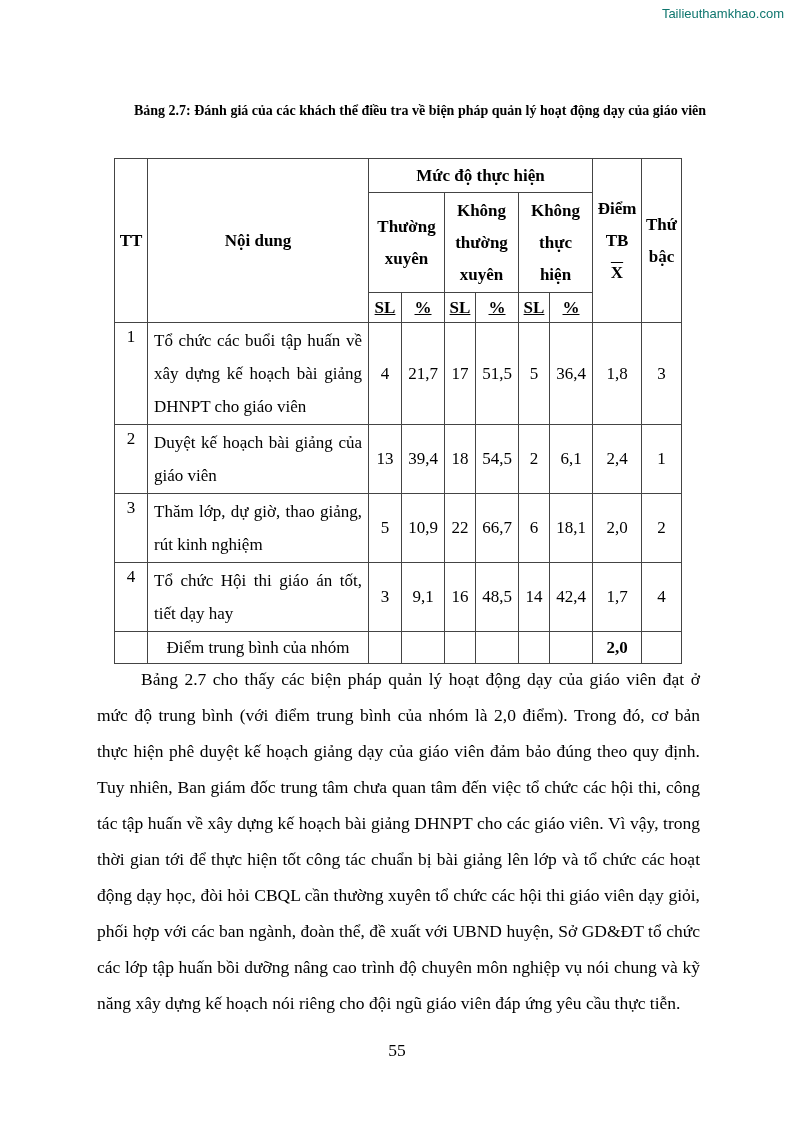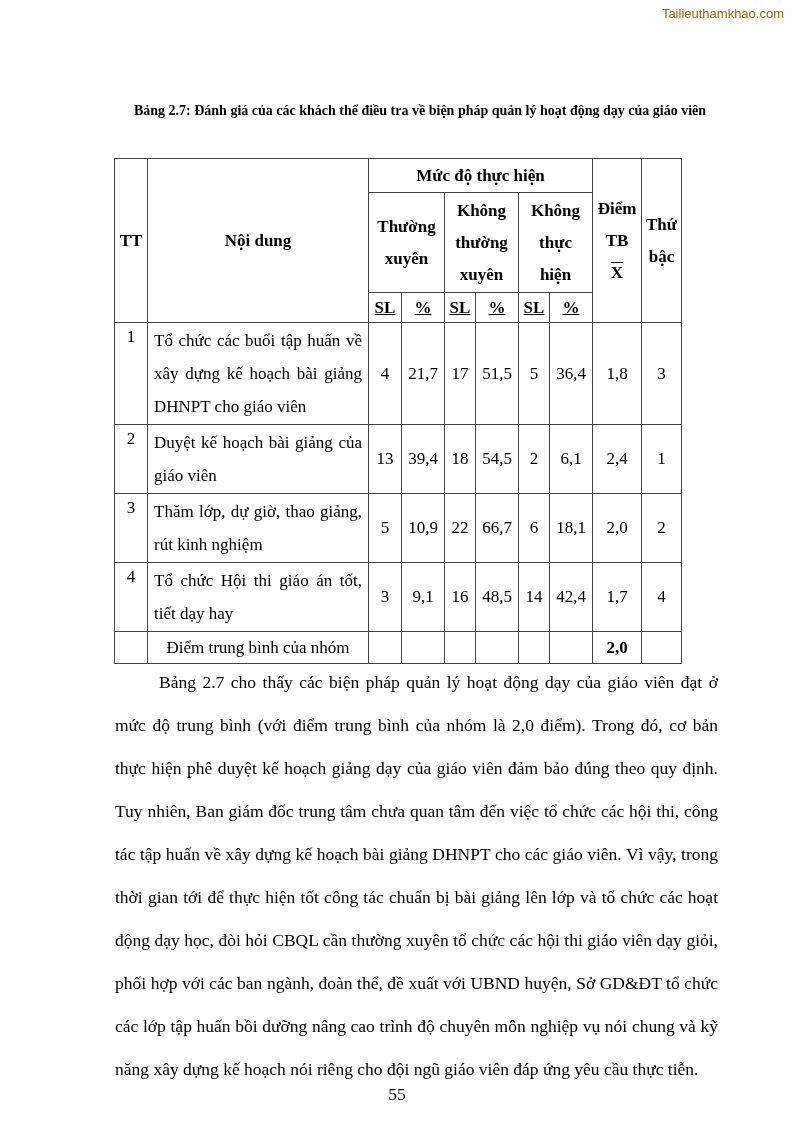--- a/index.html
+++ b/index.html
@@ -1,29 +1,29 @@
 <!DOCTYPE html>
 <html><head>
   <meta charset="utf-8">
   <style>
     html, body { margin: 0; padding: 0; background: #ffffff; }
     body { width: 794px; height: 1123px; position: relative; font-family: "Liberation Serif", serif; color: #000; overflow: hidden; }
-    .watermark { position: absolute; top: 6px; right: 10px; font-family: "Liberation Sans", sans-serif; font-size: 13px; color: #a16207; }
+    .watermark { position: absolute; top: 6px; right: 10px; font-family: "Liberation Sans", sans-serif; font-size: 13px; color: #0f766e; }
     .caption { position: absolute; left: 100px; width: 640px; top: 94px; text-align: center; font-weight: bold; font-size: 14px; line-height: 33px; }
     table.t { position: absolute; left: 114px; top: 158px; border-collapse: collapse; font-size: 17px; }
     table.t td, table.t th { border: 1px solid #444; padding: 0 4px; text-align: center; vertical-align: middle; }
     table.t th { font-weight: bold; }
     .hdr1 { height: 34px; }
     .hdr2 { height: 100px; line-height: 32px; }
     .hdr3 { height: 30px; text-decoration: underline; }
     .content { text-align: justify !important; line-height: 33px; padding: 1px 6px !important; }
     .xbar { text-decoration: overline; }
     .bold { font-weight: bold; }
-    .para { position: absolute; left: 115px; width: 603px; top: 661px; font-size: 17.5px; line-height: 43px; text-align: justify; text-indent: 44px; }
-    .pagenum { position: absolute; left: 0; width: 794px; top: 1040px; text-align: center; font-size: 17.5px; margin-top: 44px; }
+    .para { position: absolute; left: 97px; width: 603px; top: 661px; font-size: 17.5px; line-height: 36px; text-align: justify; text-indent: 44px; }
+    .pagenum { position: absolute; left: 0; width: 794px; top: 1040px; text-align: center; font-size: 17.5px; }
   </style>
 </head>
 <body>
 
 <div class="watermark">Tailieuthamkhao.com</div>
 
 <div class="caption">Bảng 2.7: Đánh giá của các khách thể điều tra về biện pháp quản lý hoạt động dạy của giáo viên</div>
 
 <table class="t">
   <tbody>

